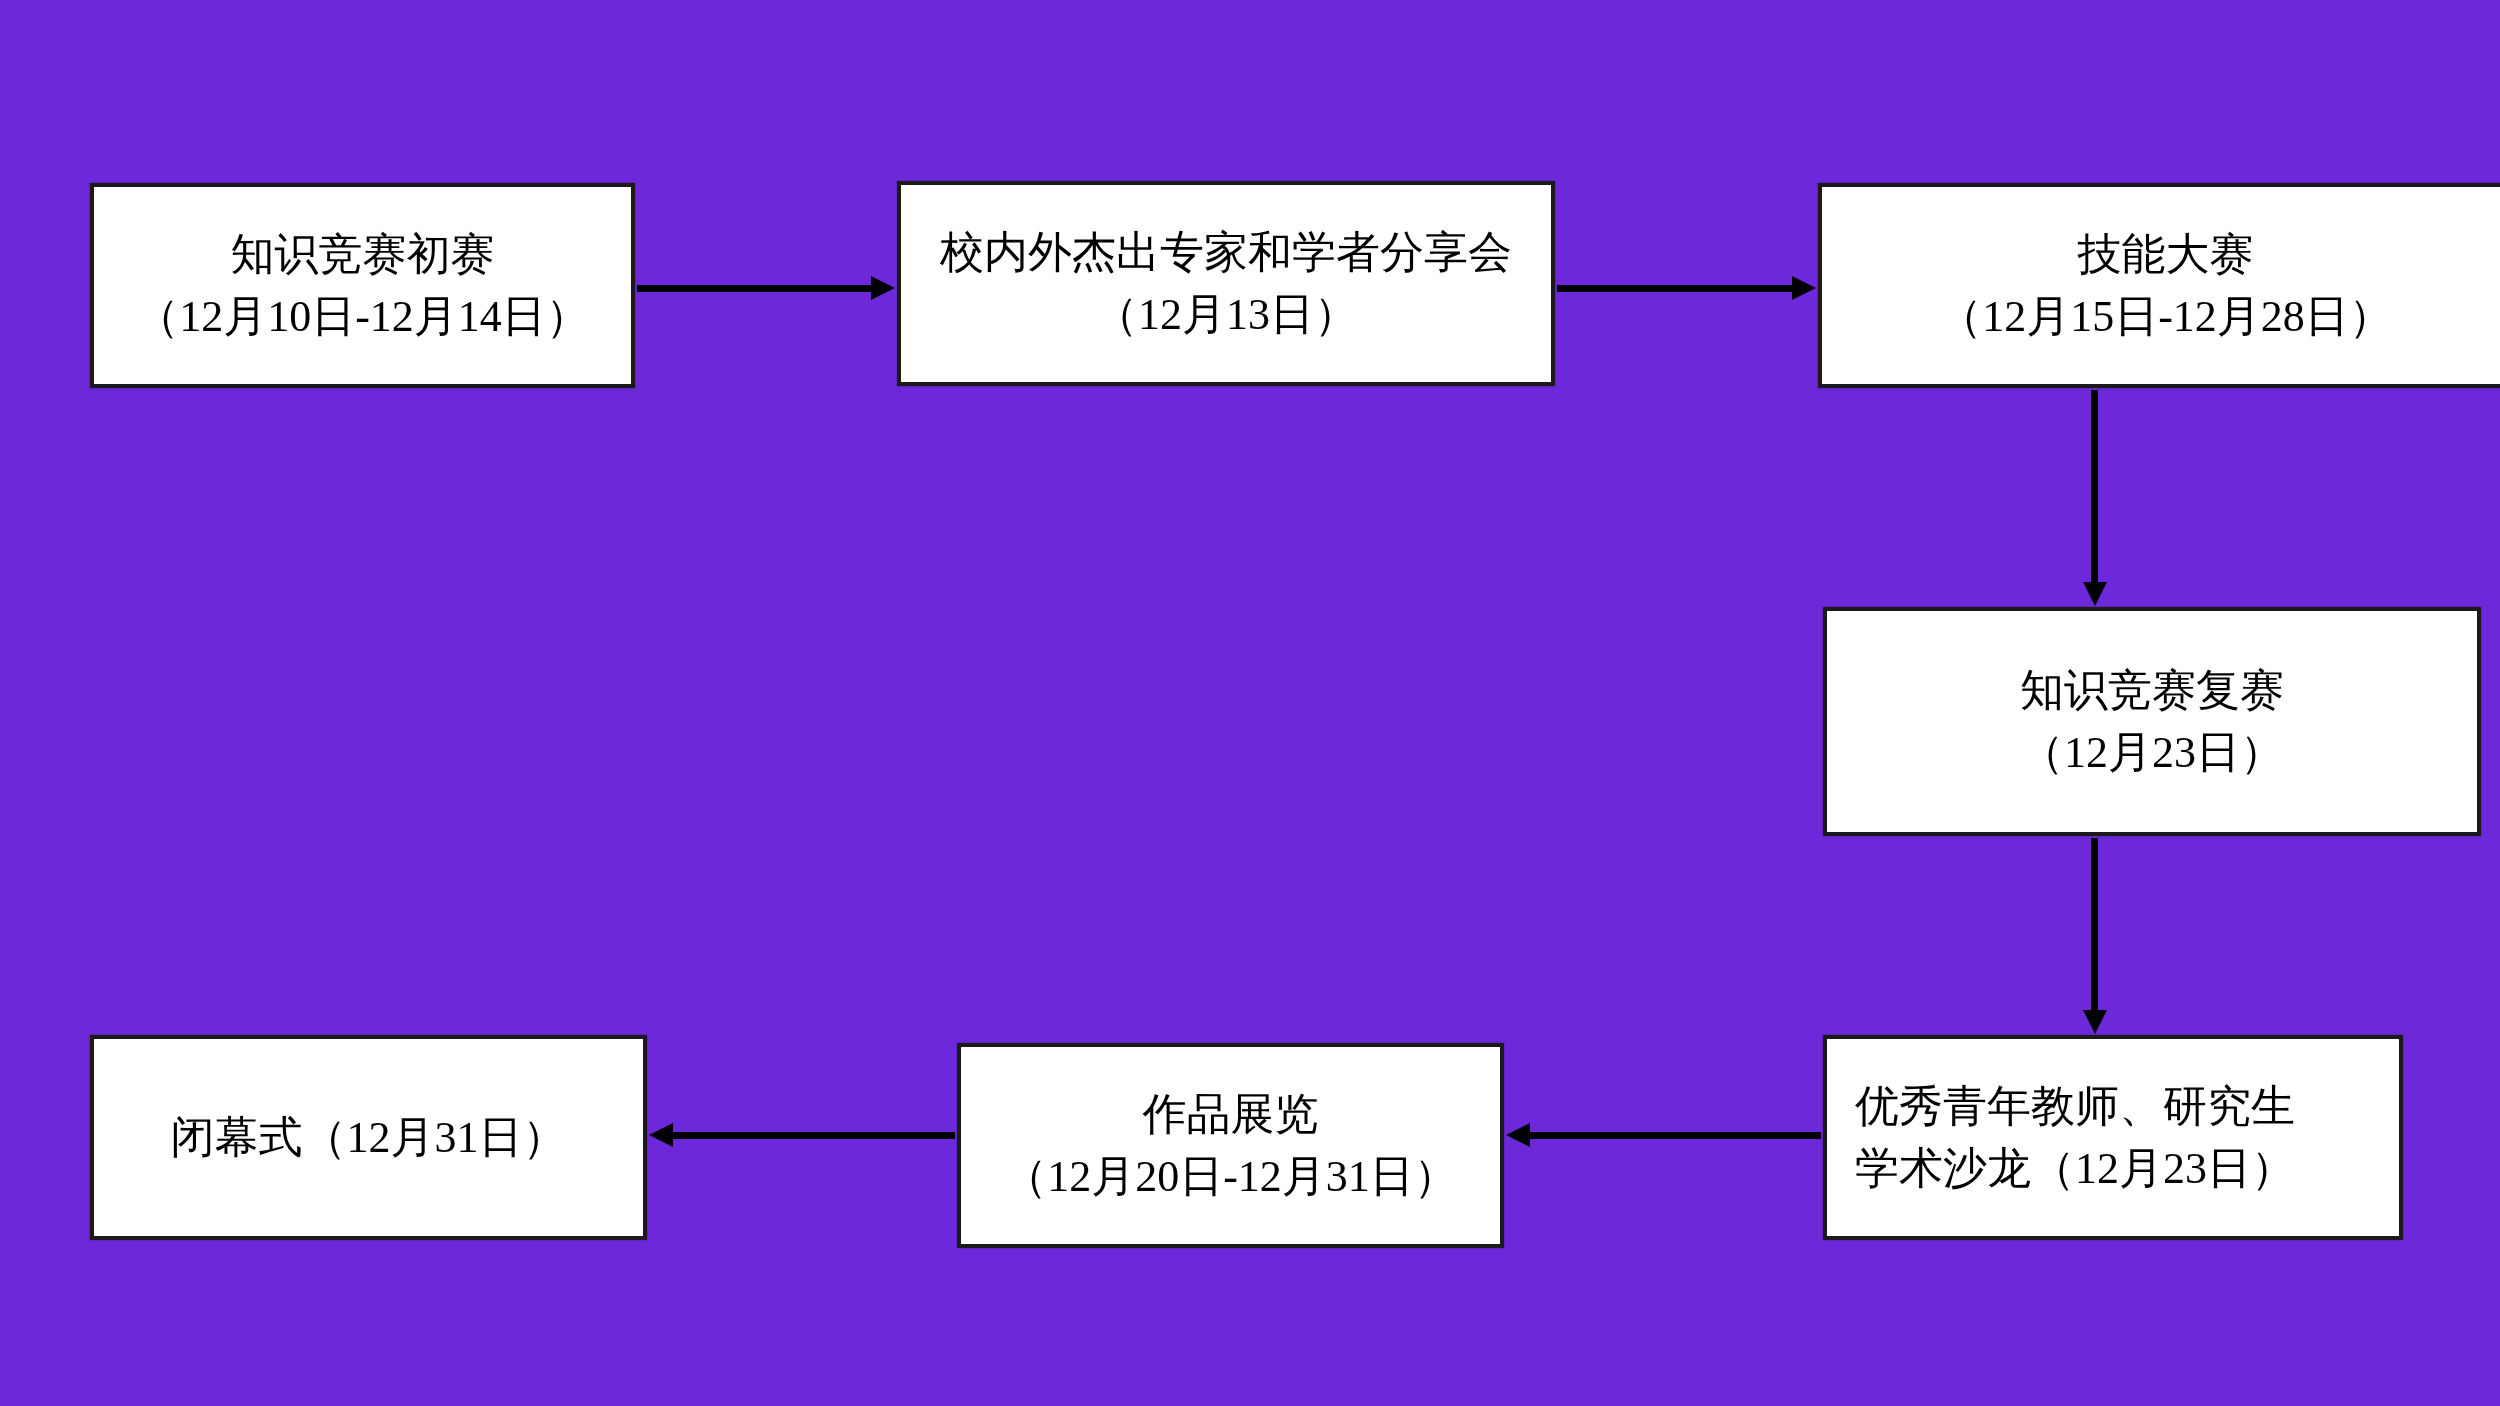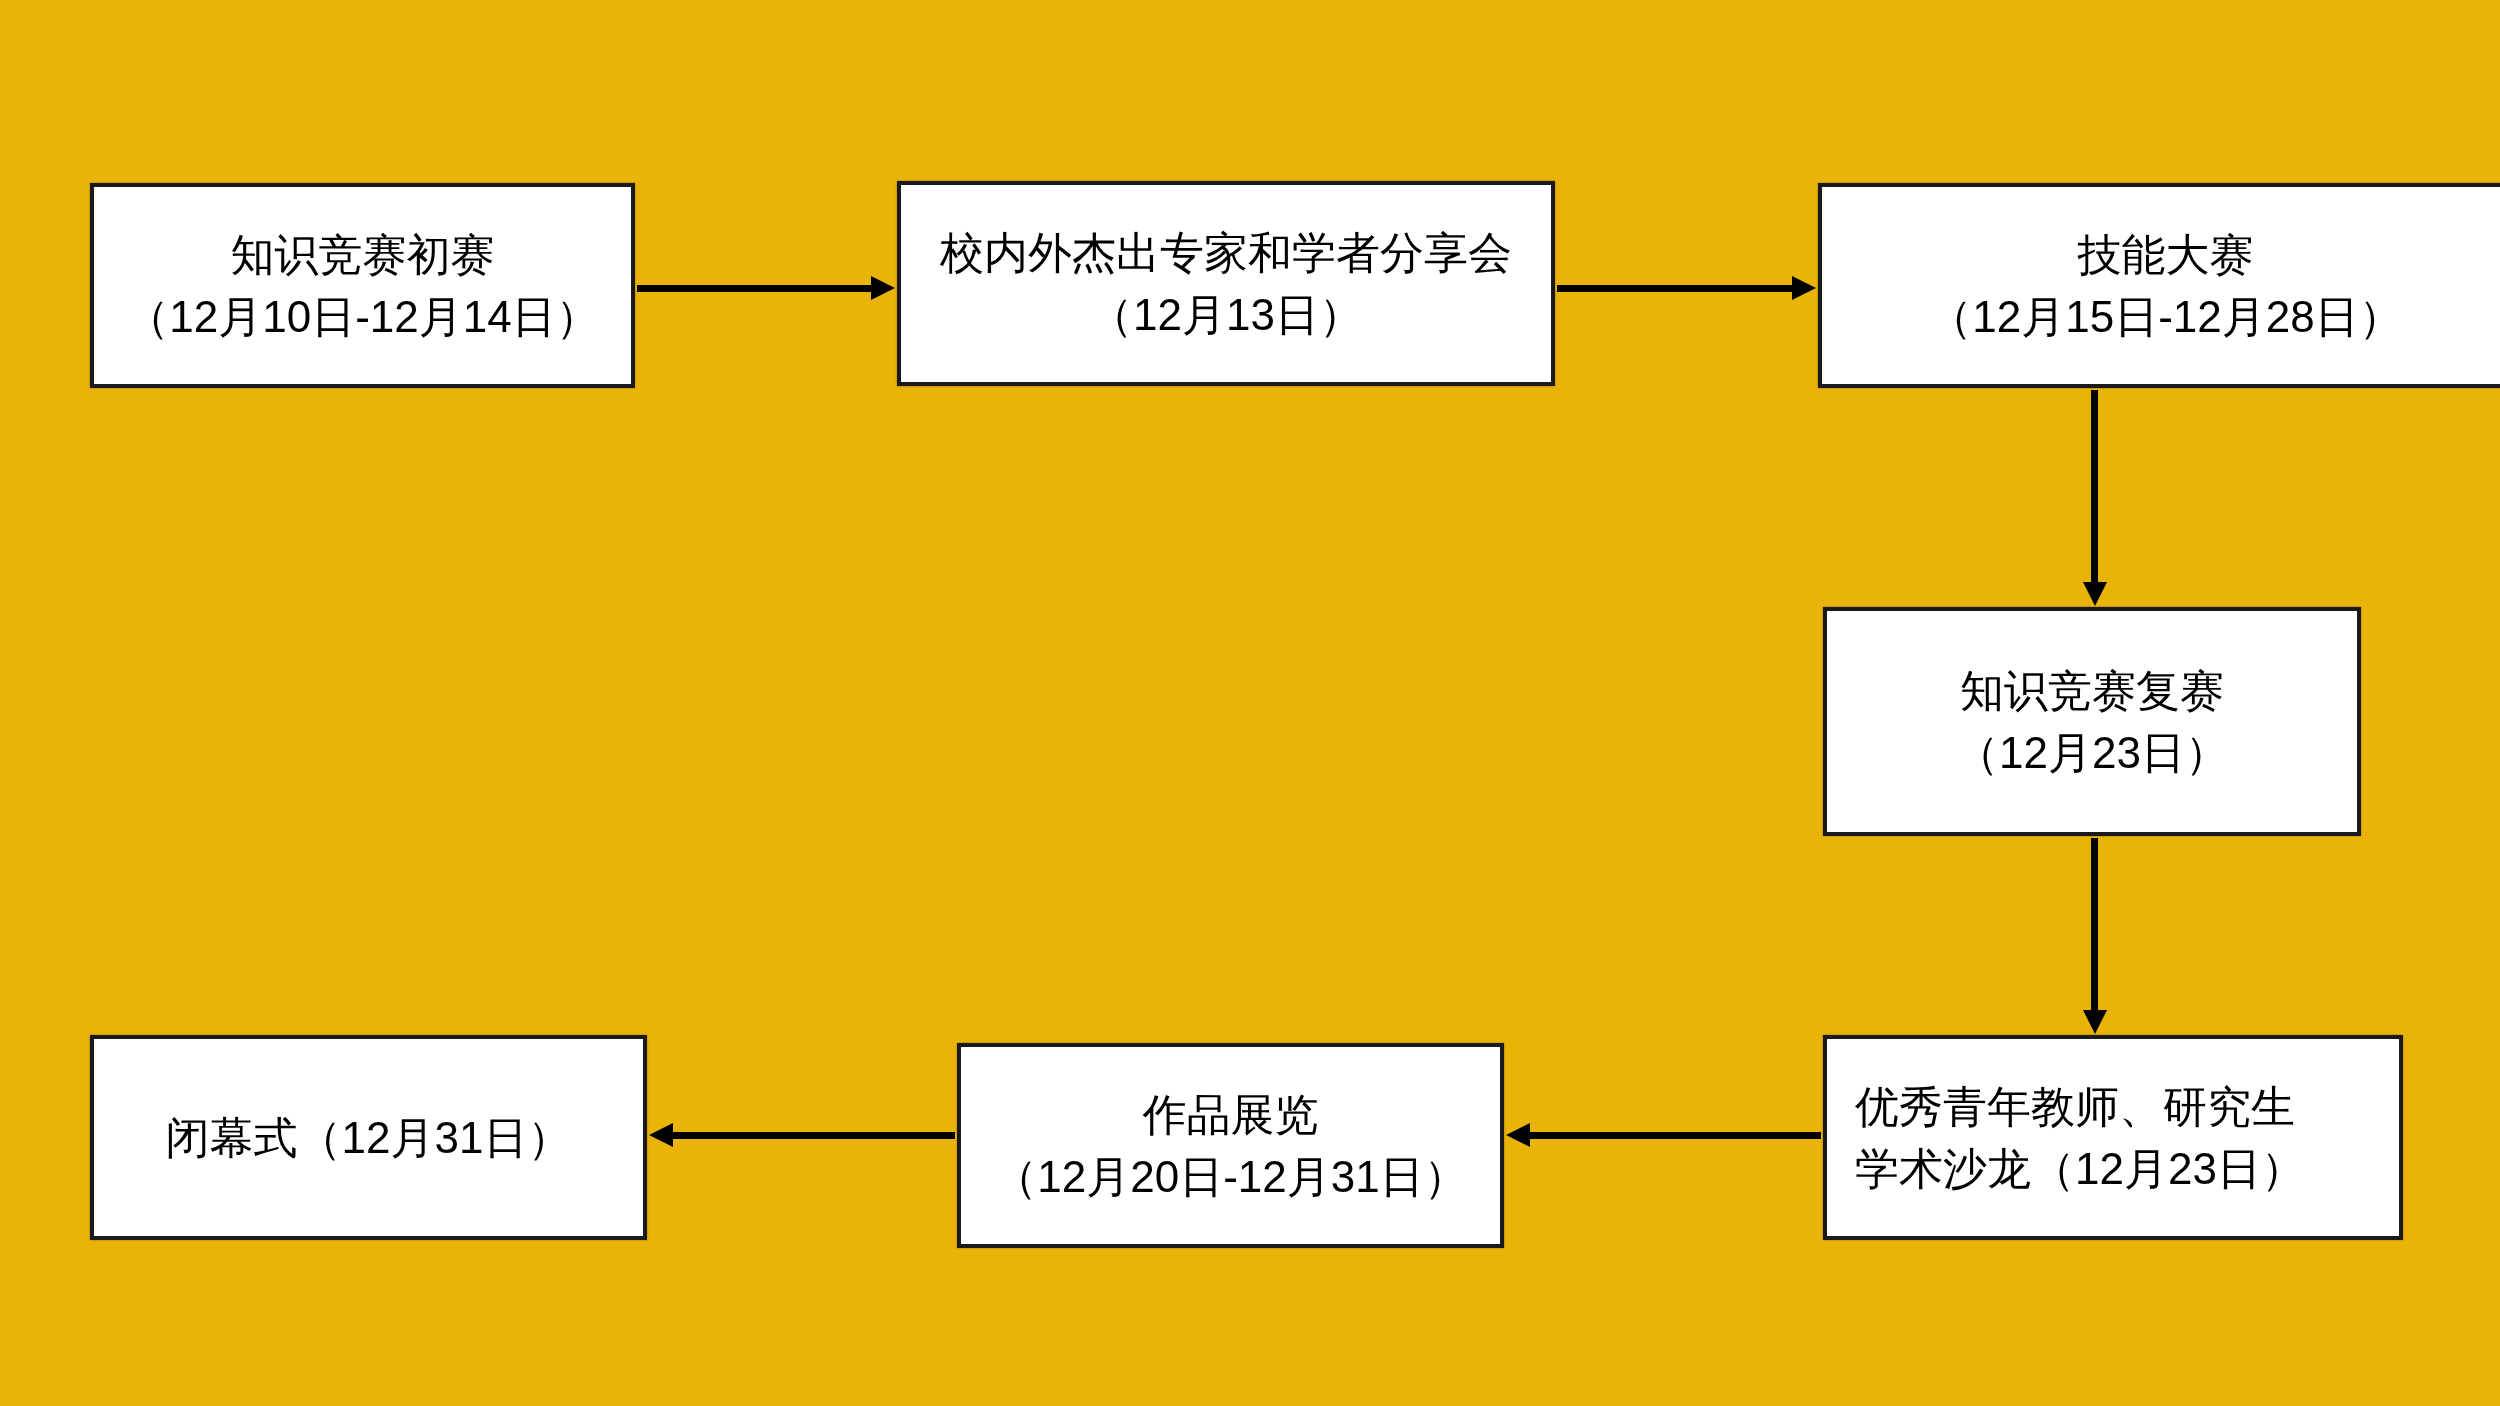--- a/index.html
+++ b/index.html
@@ -1,20 +1,20 @@
 <!DOCTYPE html>
 <html lang="zh"><head>
 <meta charset="utf-8">
 <style>
   html,body{margin:0;padding:0;background:#ffffff;}
   #canvas{
     position:relative;
     width:2500px;height:1406px;
-    background:#eab308;
-    font-family:Liberation Sans, sans-serif;
+    background:#6d28d9;
+    font-family:Liberation Serif, serif;
     overflow:hidden;
   }
   .node{
     position:absolute;
     box-sizing:border-box;
     background:#ffffff;
     border:4px solid #1a1a1a;
     box-shadow:0 0 2px rgba(0,0,0,0.35);
     display:flex;
     flex-direction:column;
@@ -50,21 +50,21 @@
   <div class="node" style="left:897px;top:181px;width:658px;height:205px;">
     <span>校内外杰出专家和学者分享会</span>
     <span>（12月13日）</span>
   </div>
 
   <div class="node" style="left:1818px;top:183px;width:695px;height:205px;">
     <span>技能大赛</span>
     <span>（12月15日-12月28日）</span>
   </div>
 
-  <div class="node" style="left:1823px;top:607px;width:538px;height:229px;">
+  <div class="node" style="left:1823px;top:607px;width:658px;height:229px;">
     <span>知识竞赛复赛</span>
     <span>（12月23日）</span>
   </div>
 
   <div class="node left-align" style="left:1823px;top:1035px;width:580px;height:205px;padding-left:28px;">
     <span>优秀青年教师、研究生</span>
     <span>学术沙龙（12月23日）</span>
   </div>
 
   <div class="node" style="left:957px;top:1035px;width:547px;height:205px;margin-top:8px;">

